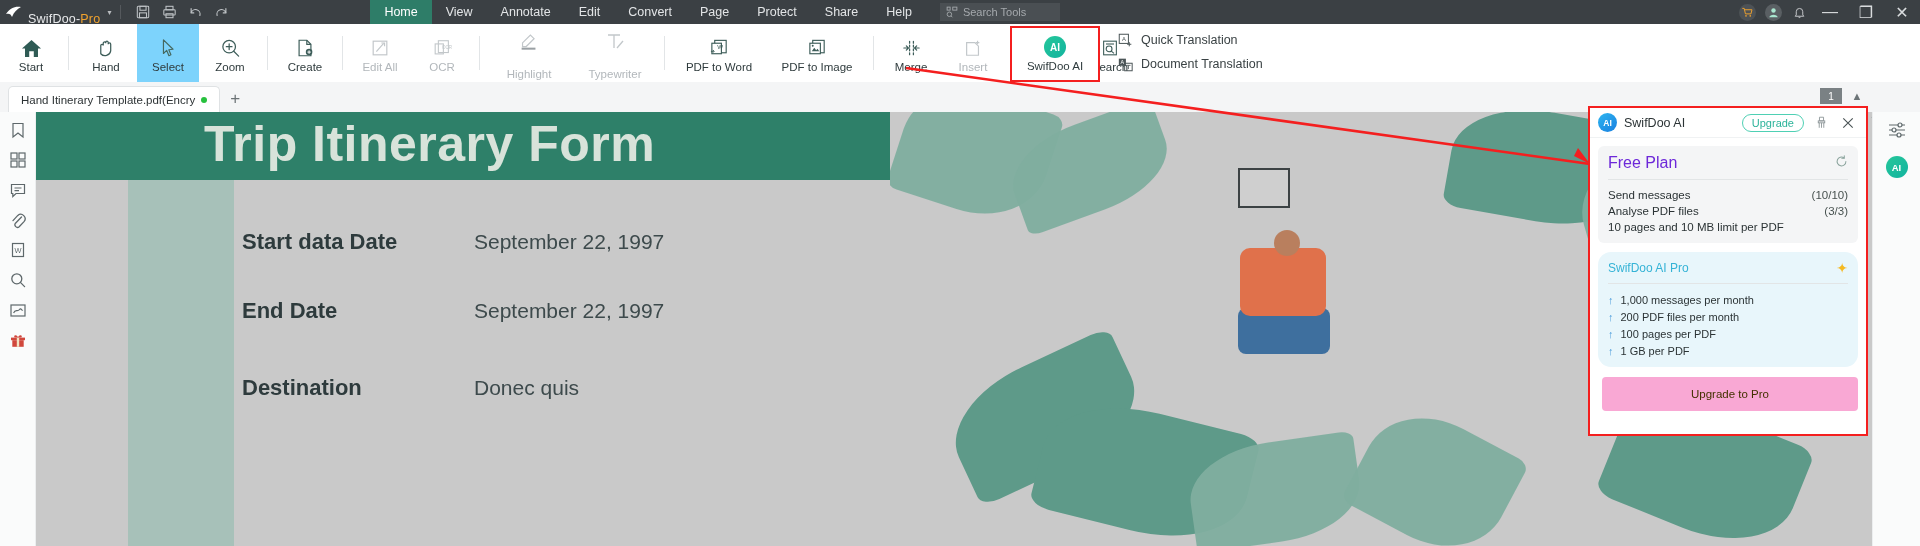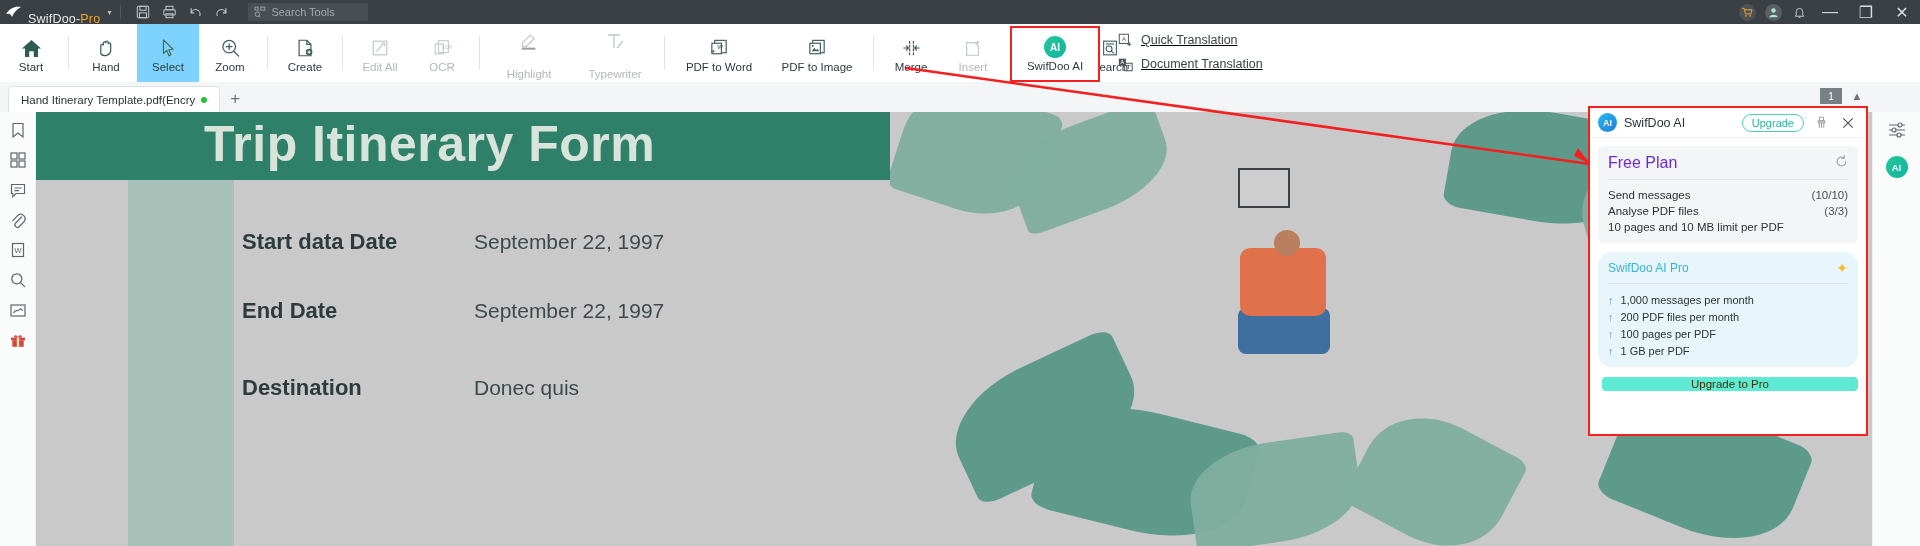--- a/index.html
+++ b/index.html
@@ -64,21 +64,21 @@
     display:flex; flex-direction:column; align-items:center; justify-content:center; gap:2px;
   }
   .ai-badge {
     width:22px; height:22px; border-radius:50%;
     background:linear-gradient(140deg,#25c79a 0%, #12b39f 100%);
     color:#fff; font-size:10px; font-weight:bold;
     display:flex; align-items:center; justify-content:center;
   }
   .ai-hl .lbl { font-size:11.5px; color:#2f3b3d; white-space:nowrap; }
 
-  .trans-menu { position:absolute; left:1118px; top:28px;text-decoration:underline; }
+  .trans-menu { position:absolute; left:1118px; top:28px; }
   .trans-row { display:flex; align-items:center; gap:8px; height:24px; }
   .trans-row .t { font-size:12.5px; color:#3a4244; white-space:nowrap;}
 
   
   .tabstrip {
     position:absolute; left:0; top:82px; width:1920px; height:30px;
     background:#f4f5f6; display:flex; align-items:flex-end;
   }
   .doctab {
     margin-left:8px; height:26px; background:#ffffff;
@@ -135,21 +135,21 @@
   .refresh { margin-left:auto; color:#8aa39c; font-size:13px; }
   .hr { height:1px; background:#e2e5e6; margin:7px 0; }
   .prow { display:flex; align-items:center; font-size:11.5px; color:#2b3335; padding:2px 0;}
   .prow .pv { margin-left:auto; color:#47514f; }
   .pro-card { margin:9px 8px 0 8px; background:#e8f6fb; border-radius:13px; padding:8px 10px; }
   .pro-top { display:flex; align-items:center; }
   .pro-top .pn { font-size:12px; color:#35b3d6; }
   .spark { margin-left:auto; color:#f5b921; font-size:14px; }
   .pro-li { display:flex; align-items:center; gap:7px; font-size:11px; color:#2b3335; padding:2.5px 0;}
   .arw { color:#4b9ddb; font-size:11px; }
-  .upg2 { margin:10px 8px 0 12px; height:14px; background:#5eead4; border-radius:4px;
+  .upg2 { margin:10px 8px 0 12px; height:34px; background:#f9a8d4; border-radius:4px;
           display:flex; align-items:center; justify-content:center; font-size:11.5px; color:#443100; }
 
   .pagebadge { position:absolute; left:1820px; top:88px; width:22px; height:16px; background:#7a8184;
                color:#fff; font-size:10px; display:flex; align-items:center; justify-content:center; }
   .chevup { position:absolute; left:1846px; top:88px; width:22px; height:16px; color:#6c7477;
             display:flex; align-items:center; justify-content:center; font-size:11px;}
   .rightrail { position:absolute; left:1872px; top:112px; width:48px; height:434px; background:#fafbfb; border-left:1px solid #eceeef;
                display:flex; flex-direction:column; align-items:center; padding-top:8px; gap:16px;}
   .rr-ai { width:22px;height:22px;border-radius:50%;
     background:linear-gradient(140deg,#25c79a 0%, #12b39f 100%);
@@ -196,20 +196,31 @@
           <path d="M3 9 L6 9"></path>
         </svg>
     </div>
     <div class="tb-icon">
       <svg width="15" height="14" viewBox="0 0 16 16" fill="none" stroke="#bfc3c6" stroke-width="1.3" stroke-linecap="round">
           <path d="M3 12 A5 5 0 0 1 13 9 L13 4"></path>
           <path d="M13 9 L10 9"></path>
         </svg>
     </div>
 
+    <div class="tb-menu">
+      <div class="mi active">Home</div>
+      <div class="mi">View</div>
+      <div class="mi">Annotate</div>
+      <div class="mi">Edit</div>
+      <div class="mi">Convert</div>
+      <div class="mi">Page</div>
+      <div class="mi">Protect</div>
+      <div class="mi">Share</div>
+      <div class="mi">Help</div>
+    </div>
 
     <div class="tb-search">
       <svg width="12" height="12" viewBox="0 0 16 16" fill="none" stroke="#a5a9ad" stroke-width="1.2">
           <rect x="1.5" y="1.5" width="4" height="4"></rect>
           <rect x="9" y="1.5" width="5.5" height="4"></rect>
           <circle cx="4.5" cy="11" r="3"></circle>
           <path d="M6.8 13.3 L8.5 15"></path>
         </svg>
       <span>Search Tools</span>
     </div>

